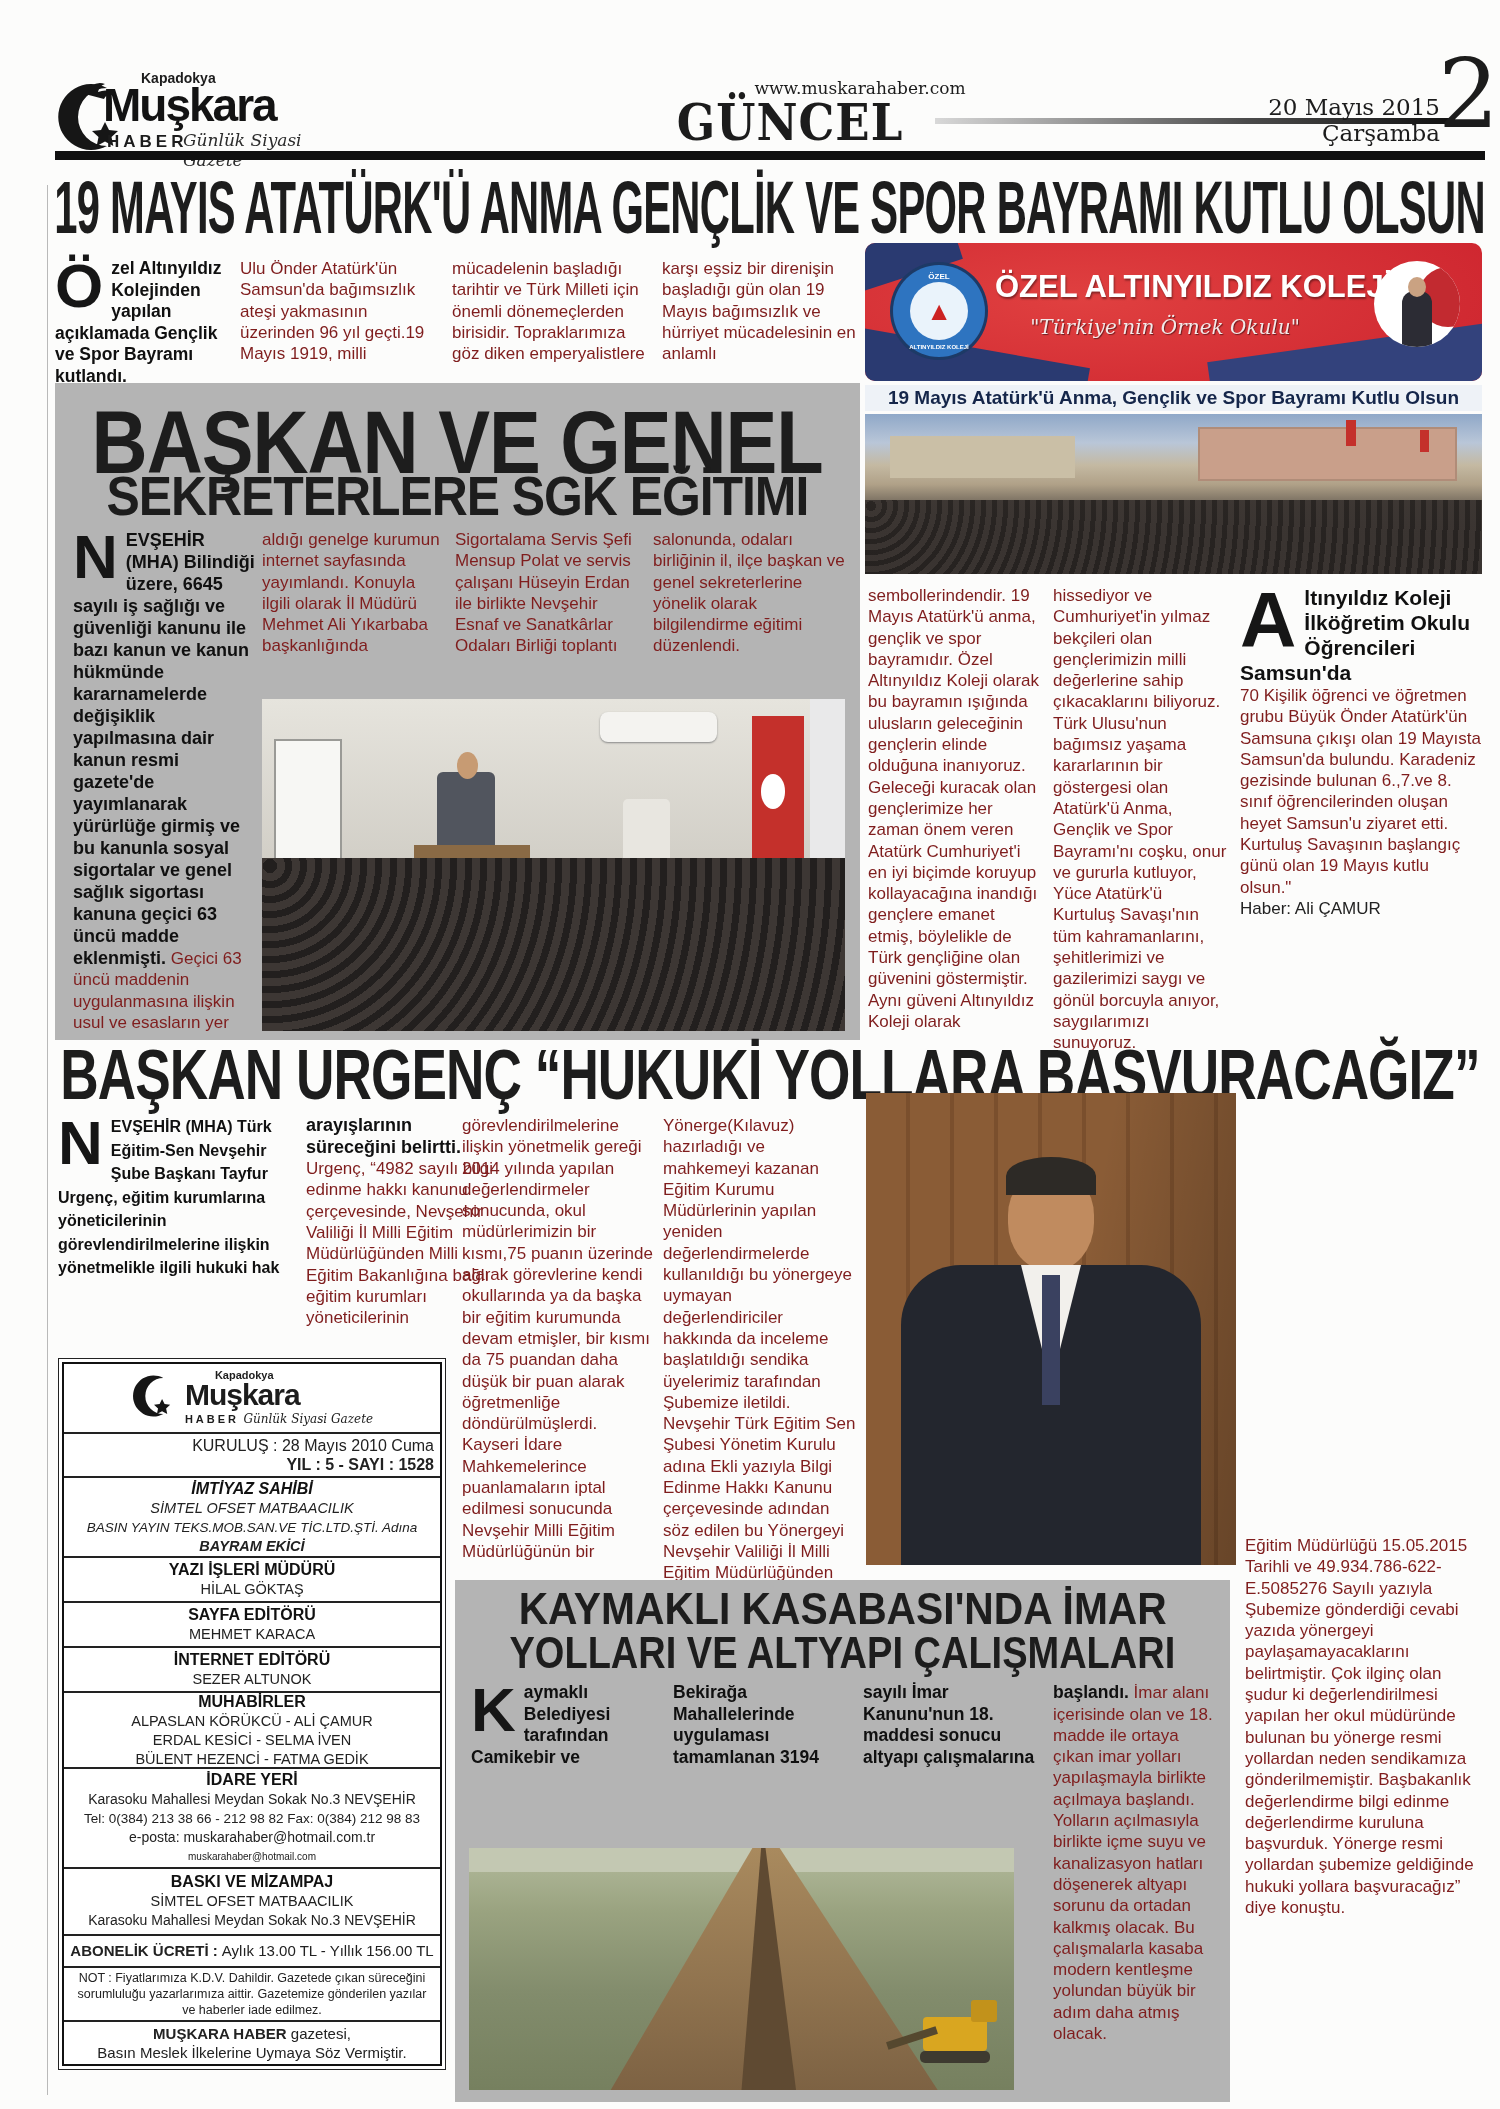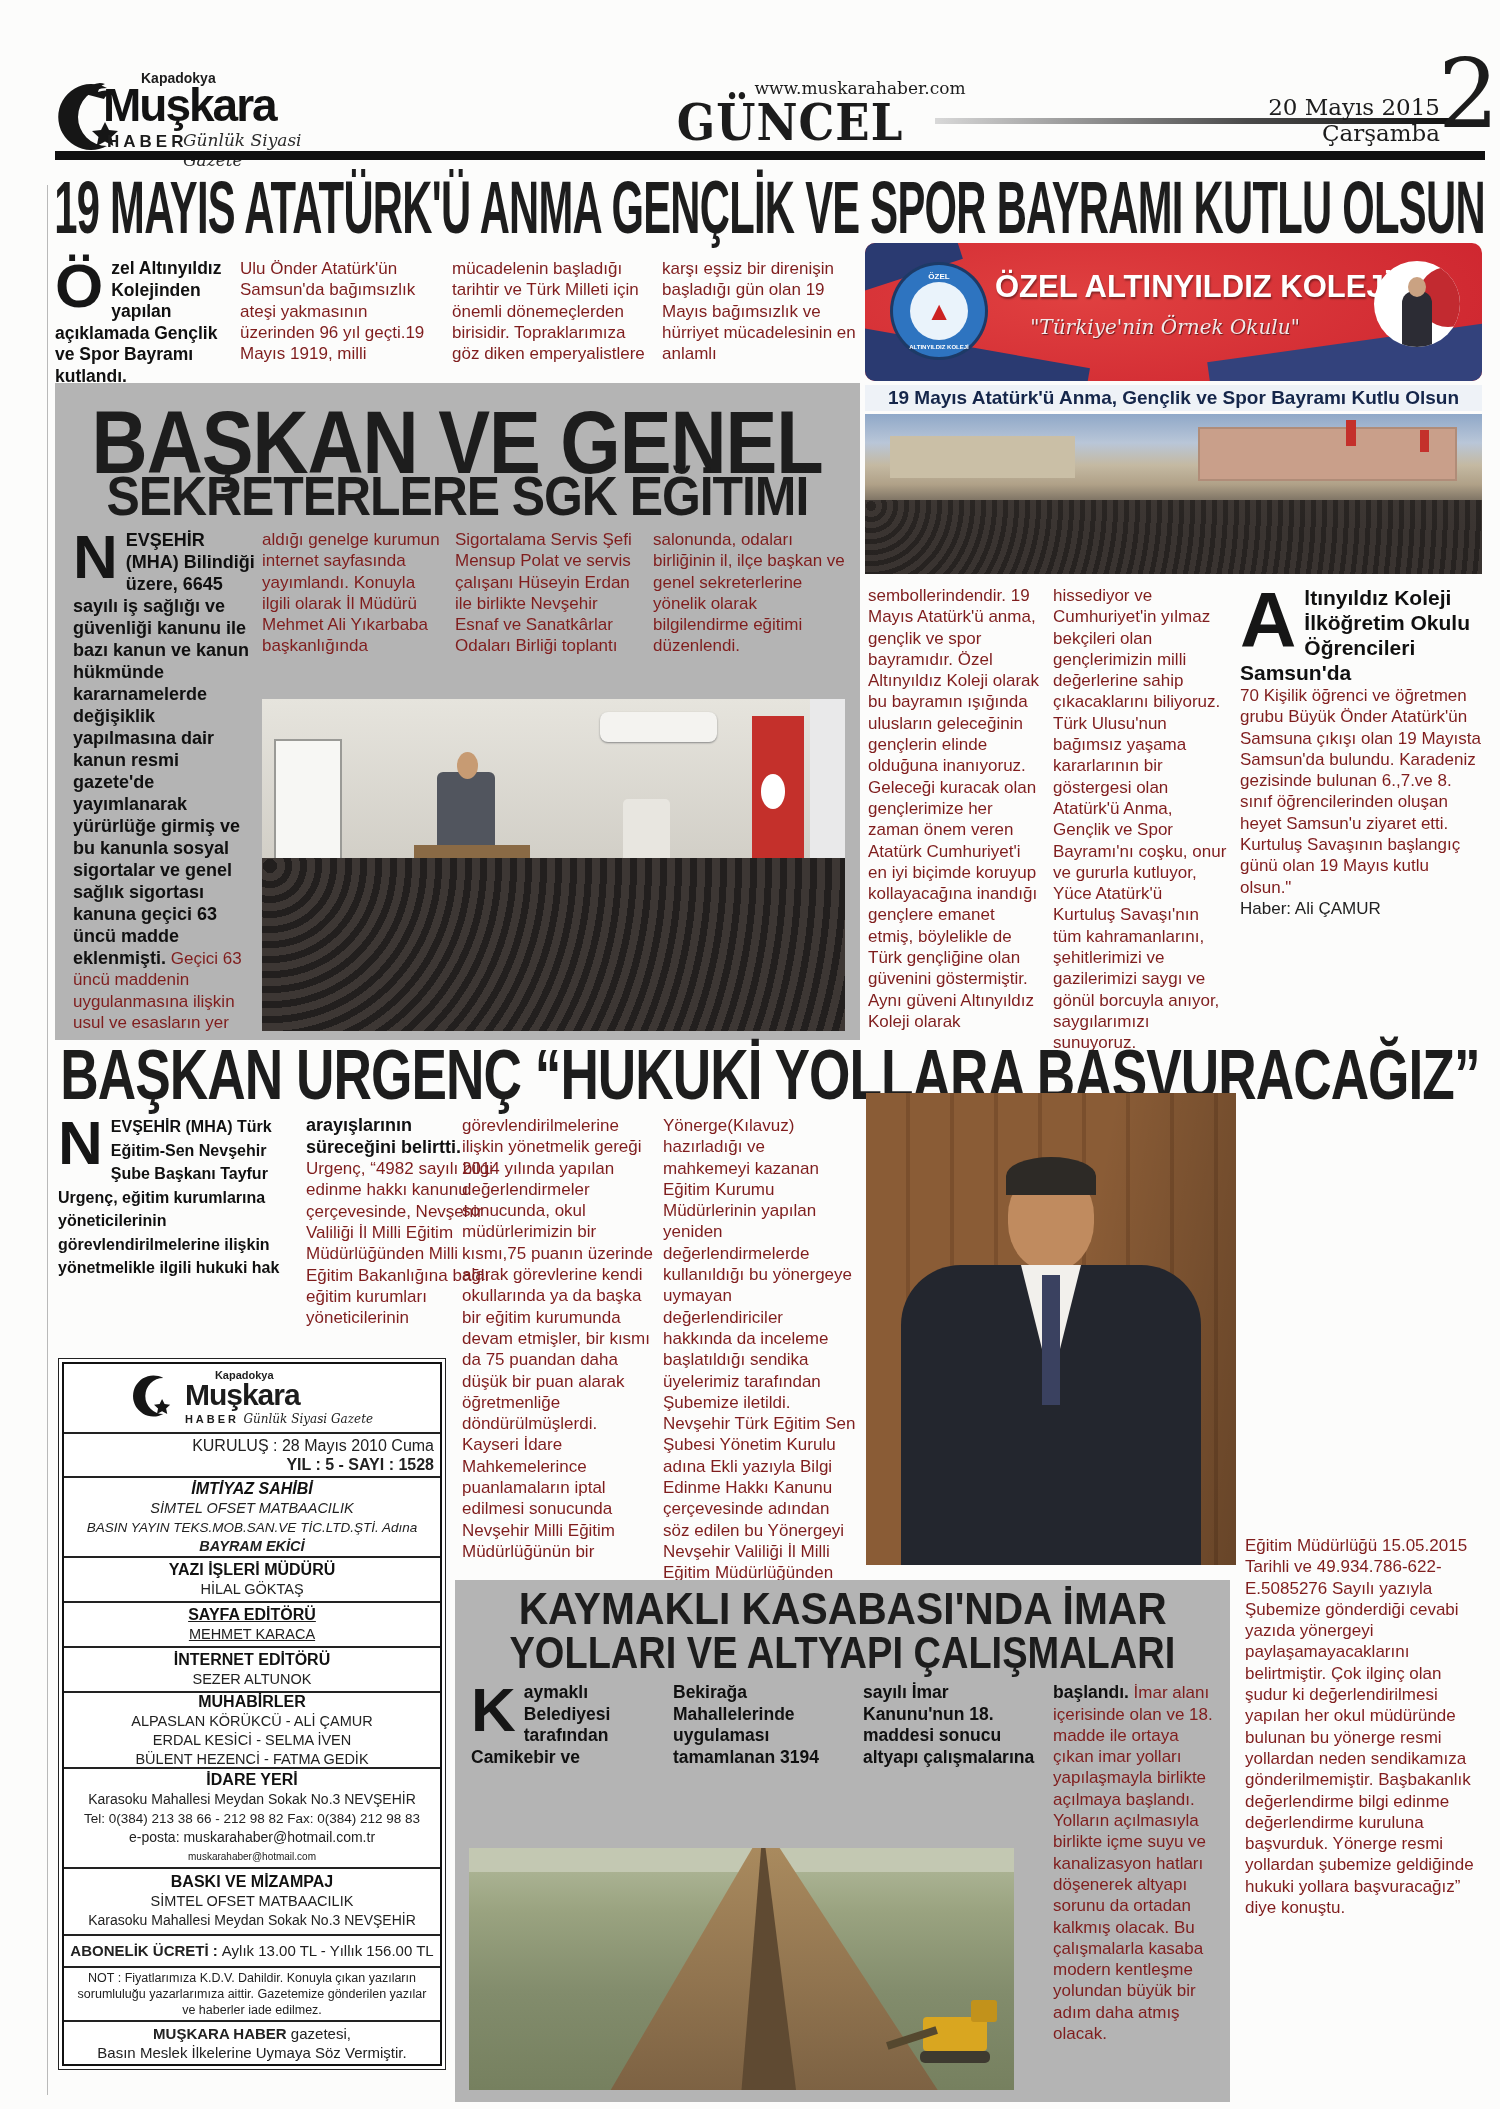--- a/index.html
+++ b/index.html
@@ -174,21 +174,21 @@
       <div class="improw" style="height:80px;font-style:italic;">
         <div class="imp-title">İMTİYAZ SAHİBİ</div>
         <div class="imp-line">SİMTEL OFSET MATBAACILIK</div>
         <div class="imp-line" style="font-size:13.5px;">BASIN YAYIN TEKS.MOB.SAN.VE TİC.LTD.ŞTİ. Adına</div>
         <div class="imp-line" style="font-weight:bold;">BAYRAM EKİCİ</div>
       </div>
       <div class="improw" style="height:46px;">
         <div class="imp-title">YAZI İŞLERİ MÜDÜRÜ</div>
         <div class="imp-line">HİLAL GÖKTAŞ</div>
       </div>
-      <div class="improw" style="height:46px;text-decoration:underline;">
+      <div class="improw" style="height:46px;">
         <div class="imp-title">SAYFA EDİTÖRÜ</div>
         <div class="imp-line">MEHMET KARACA</div>
       </div>
       <div class="improw" style="height:46px;">
         <div class="imp-title">İNTERNET EDİTÖRÜ</div>
         <div class="imp-line">SEZER ALTUNOK</div>
       </div>
       <div class="improw" style="height:76px;">
         <div class="imp-title">MUHABİRLER</div>
         <div class="imp-line">ALPASLAN KÖRÜKCÜ - ALİ ÇAMUR</div>
@@ -205,21 +205,21 @@
       <div class="improw" style="height:70px;">
         <div class="imp-title">BASKI VE MİZAMPAJ</div>
         <div class="imp-line">SİMTEL OFSET MATBAACILIK</div>
         <div class="imp-line" style="font-size:14px;">Karasoku Mahallesi Meydan Sokak No.3 NEVŞEHİR</div>
       </div>
       <div class="improw" style="height:34px;flex-direction:row;gap:4px;">
         <span class="imp-line" style="font-weight:bold;font-size:15px;">ABONELİK ÜCRETİ :</span>
         <span class="imp-line" style="font-size:15px;"> Aylık 13.00 TL - Yıllık 156.00 TL</span>
       </div>
       <div class="improw" style="height:56px;">
-        <div class="imp-line" style="font-size:12.5px;line-height:16px;">NOT : Fiyatlarımıza K.D.V. Dahildir. Konuyla çıkan yazıların sorumluluğu yazarlarımıza aittir. Gazetemize gönderilen yazılar ve haberler iade edilmez.</div>
+        <div class="imp-line" style="font-size:12.5px;line-height:16px;">NOT : Fiyatlarımıza K.D.V. Dahildir. Gazetede çıkan süreceğini sorumluluğu yazarlarımıza aittir. Gazetemize gönderilen yazılar ve haberler iade edilmez.</div>
       </div>
       <div class="improw" style="height:52px;flex:1;">
         <div class="imp-line" style="font-size:15px;"><span style="font-weight:bold;">MUŞKARA HABER</span><span> gazetesi,</span></div>
         <div class="imp-line" style="font-size:15px;">Basın Meslek İlkelerine Uymaya Söz Vermiştir.</div>
       </div>
     </div>
   </div>
 
   <div class="abs graybox" style="left:455px;top:1580px;width:775px;height:522px;">
     <div class="abs hlwrap" style="left:0;top:6px;width:100%;height:44px;">

